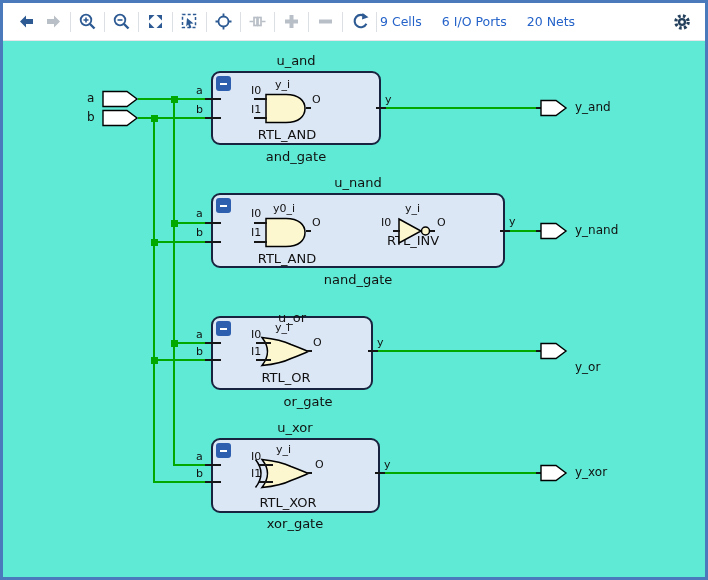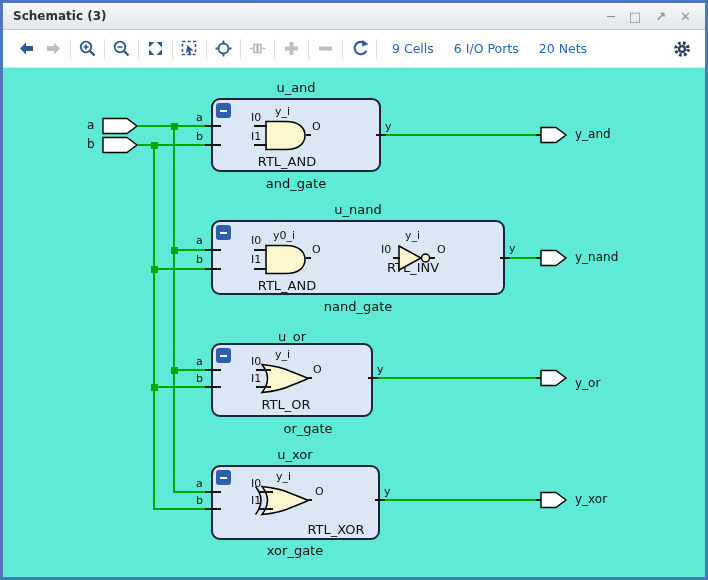--- a/index.html
+++ b/index.html
@@ -27,29 +27,20 @@
   .rtl{position:absolute;font-size:13px;color:#111;white-space:nowrap;transform:translateX(-50%);}
   .gate{position:absolute;}
   .port{position:absolute;}
   .outlbl{position:absolute;font-size:12px;color:#111;white-space:nowrap;}
 </style>
 </head>
 <body>
 
 <div class="window">
 
-  <div class="titlebar">
-    <span class="title">Schematic (3)</span>
-    <div class="win-controls">
-      <span>─</span>
-      <span>□</span>
-      <span>↗</span>
-      <span>✕</span>
-    </div>
-  </div>
 
   <div class="toolbar">
     <div class="tbtn">
       <svg width="19" height="19">
           <polygon points="9,3.5 3,9.5 9,15.5 9,12 16,12 16,7 9,7" fill="#2d5a93"></polygon>
         </svg>
     </div>
     <div class="tbtn">
       <svg width="19" height="19">
           <polygon points="10,3.5 16,9.5 10,15.5 10,12 3,12 3,7 10,7" fill="#b9bfc7"></polygon>
@@ -122,21 +113,21 @@
         </svg>
     </div>
     <div class="tsep"></div>
     <div class="tbtn">
       <svg width="19" height="19">
           <path d="M15.5,5 A6.2,6.2 0 1 0 16.4,11.8" fill="none" stroke="#2d5a93" stroke-width="2.1"></path>
           <polygon points="12.5,1 18.5,5.2 12,7.5" fill="#2d5a93"></polygon>
         </svg>
     </div>
     <div class="tsep"></div>
-    <span class="tlink" style="margin-left:12px;">9 Cells</span>
+    <span class="tlink" style="">9 Cells</span>
     <span class="tlink" style="margin-left:20px;text-align:right;">6 I/O Ports</span>
     <span class="tlink" style="margin-left:20px;">20 Nets</span>
     <div class="tbtn" style="margin-left:auto;">
       <svg width="20" height="20">
           <circle cx="10" cy="10" r="6.2" fill="none" stroke="#24405c" stroke-width="3.2" stroke-dasharray="2.6 2.3"></circle>
           <circle cx="10" cy="10" r="4.1" fill="#24405c"></circle>
           <circle cx="10" cy="10" r="1.8" fill="#fff"></circle>
         </svg>
     </div>
   </div>
@@ -215,21 +206,21 @@
     <div class="rtl" style="left:410px;top:192px;">RTL_INV</div>
     <div class="lbl" style="left:506px;top:174px;">y</div>
     <svg class="gate" style="left:262px;top:176px;" width="42" height="31">
       <path d="M1,1.5 L21,1.5 C34,1.5 40,8 40,15.5 C40,23 34,29.5 21,29.5 L1,29.5 Z" fill="#fcf7cf" stroke="#000" stroke-width="1.5"></path>
     </svg>
     <svg class="gate" style="left:394px;top:176px;" width="38" height="28">
       <polygon points="2,2 24,14 2,26" fill="#fcf7cf" stroke="#000" stroke-width="1.5"></polygon>
       <circle cx="28.5" cy="14" r="4" fill="#fcf7cf" stroke="#000" stroke-width="1.5"></circle>
     </svg>
 
-    <div class="inst" style="left:289px;top:261px;">u_or</div>
+    <div class="inst" style="left:289px;top:269px;">u_or</div>
     <div class="inst" style="left:305px;top:353px;">or_gate</div>
     <div class="lbl" style="left:193px;top:287px;">a</div>
     <div class="lbl" style="left:193px;top:304px;">b</div>
     <div class="lbl" style="left:248px;top:287px;">I0</div>
     <div class="lbl" style="left:248px;top:304px;">I1</div>
     <div class="lbl" style="left:272px;top:280px;">y_i</div>
     <div class="lbl" style="left:310px;top:295px;">O</div>
     <div class="rtl" style="left:283px;top:329px;">RTL_OR</div>
     <div class="lbl" style="left:374px;top:295px;">y</div>
     <svg class="gate" style="left:257px;top:295px;" width="50" height="31">
@@ -237,21 +228,21 @@
     </svg>
 
     <div class="inst" style="left:292px;top:379px;">u_xor</div>
     <div class="inst" style="left:292px;top:475px;">xor_gate</div>
     <div class="lbl" style="left:193px;top:409px;">a</div>
     <div class="lbl" style="left:193px;top:426px;">b</div>
     <div class="lbl" style="left:248px;top:409px;">I0</div>
     <div class="lbl" style="left:248px;top:426px;">I1</div>
     <div class="lbl" style="left:273px;top:402px;">y_i</div>
     <div class="lbl" style="left:312px;top:417px;">O</div>
-    <div class="rtl" style="left:285px;top:454px;margin-left:48px;">RTL_XOR</div>
+    <div class="rtl" style="left:285px;top:454px;">RTL_XOR</div>
     <div class="lbl" style="left:381px;top:417px;">y</div>
     <svg class="gate" style="left:251px;top:417px;" width="56" height="31">
       <path d="M8,1.5 Q27,3.5 37,8.5 Q50,13.5 54,15.5 Q50,17.5 37,22.5 Q27,27.5 8,29.5 Q19,15.5 8,1.5 Z" fill="#fcf7cf" stroke="#000" stroke-width="1.5"></path>
       <path d="M1.5,1.5 Q12.5,15.5 1.5,29.5" fill="none" stroke="#000" stroke-width="1.5"></path>
     </svg>
 
     <div class="stub" style="left:202px;top:57px;width:16px;"></div>
     <div class="stub" style="left:202px;top:76px;width:16px;"></div>
     <div class="stub" style="left:251px;top:57px;width:13px;"></div>
     <div class="stub" style="left:251px;top:76px;width:13px;"></div>
@@ -295,20 +286,20 @@
       <polygon points="1,1.5 16,1.5 26,9 16,16.5 1,16.5" fill="#fff" stroke="#000" stroke-width="1.4"></polygon>
     </svg>
     <div class="outlbl" style="left:572px;top:59px;">y_and</div>
     <svg class="port" style="left:537px;top:181px;" width="28" height="18">
       <polygon points="1,1.5 16,1.5 26,9 16,16.5 1,16.5" fill="#fff" stroke="#000" stroke-width="1.4"></polygon>
     </svg>
     <div class="outlbl" style="left:572px;top:182px;">y_nand</div>
     <svg class="port" style="left:537px;top:301px;" width="28" height="18">
       <polygon points="1,1.5 16,1.5 26,9 16,16.5 1,16.5" fill="#fff" stroke="#000" stroke-width="1.4"></polygon>
     </svg>
-    <div class="outlbl" style="left:572px;top:308px;">y_or</div>
+    <div class="outlbl" style="left:572px;top:319px;">y_or</div>
     <svg class="port" style="left:537px;top:423px;" width="28" height="18">
       <polygon points="1,1.5 16,1.5 26,9 16,16.5 1,16.5" fill="#fff" stroke="#000" stroke-width="1.4"></polygon>
     </svg>
     <div class="outlbl" style="left:572px;top:424px;">y_xor</div>
 
   </div>
 </div>
 
 </body></html>

